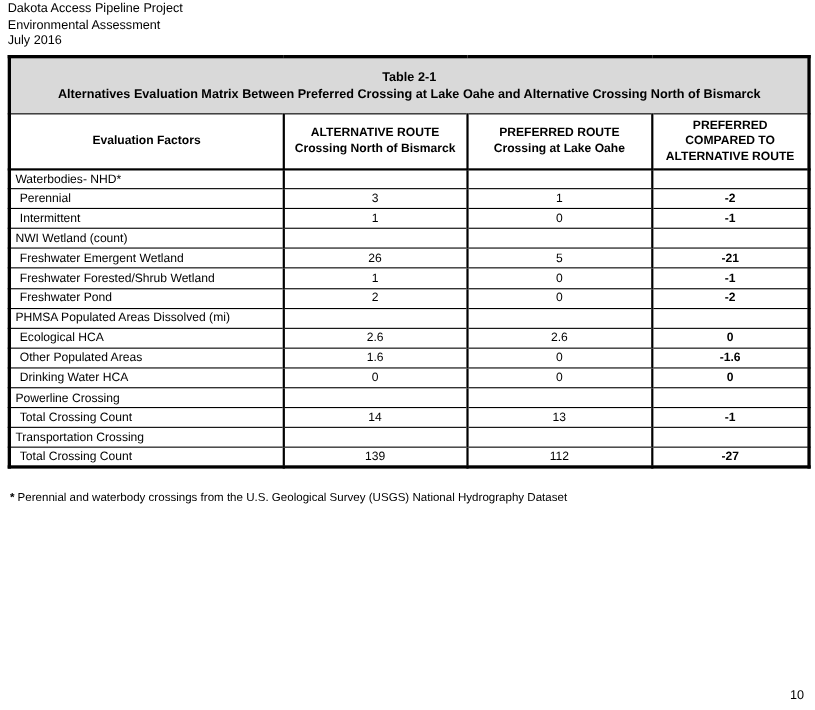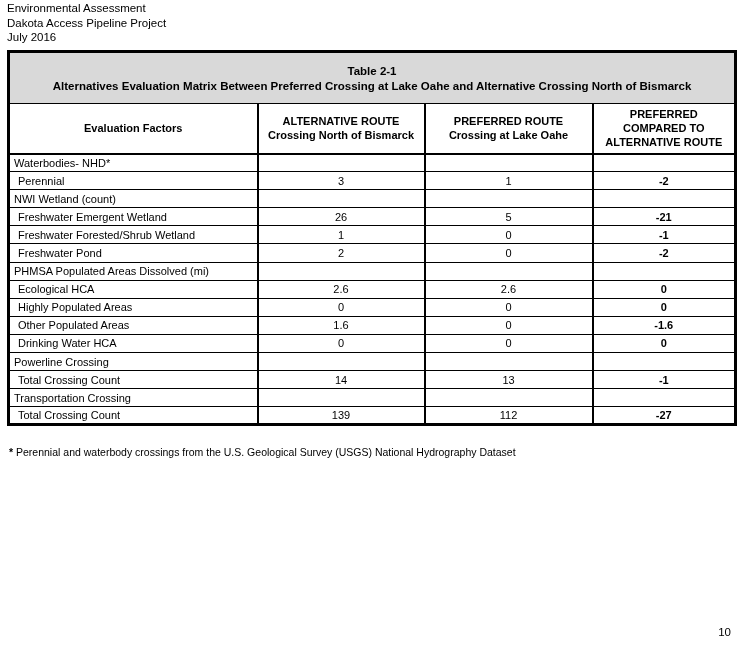--- a/index.html
+++ b/index.html
@@ -85,22 +85,22 @@
     position: absolute;
     right: 10px;
     top: 626px;
     font-size: 11.5px;
   }
 </style>
 </head>
 <body>
 
 <div class="doc-header">
+  <div>Dakota Access Pipeline Project</div>
   <div>Environmental Assessment</div>
-  <div>Dakota Access Pipeline Project</div>
   <div>July 2016</div>
 </div>
 
 <table class="ea-table">
   <colgroup>
     <col style="width:249px">
     <col style="width:167px">
     <col style="width:168px">
     <col style="width:143px">
   </colgroup>
@@ -134,20 +134,26 @@
         <td class="value-cell"></td>
         <td class="value-cell"></td>
         <td class="value-cell diff-cell"></td>
       </tr>
       <tr class="data-row">
         <td class="factor-cell">Perennial</td>
         <td class="value-cell">3</td>
         <td class="value-cell">1</td>
         <td class="value-cell diff-cell">-2</td>
       </tr>
+      <tr class="data-row">
+        <td class="factor-cell">Intermittent</td>
+        <td class="value-cell">1</td>
+        <td class="value-cell">0</td>
+        <td class="value-cell diff-cell">-1</td>
+      </tr>
       <tr class="section-row">
         <td class="factor-cell">NWI Wetland (count)</td>
         <td class="value-cell"></td>
         <td class="value-cell"></td>
         <td class="value-cell diff-cell"></td>
       </tr>
       <tr class="data-row">
         <td class="factor-cell">Freshwater Emergent Wetland</td>
         <td class="value-cell">26</td>
         <td class="value-cell">5</td>
@@ -171,26 +177,20 @@
         <td class="value-cell"></td>
         <td class="value-cell diff-cell"></td>
       </tr>
       <tr class="data-row">
         <td class="factor-cell">Ecological HCA</td>
         <td class="value-cell">2.6</td>
         <td class="value-cell">2.6</td>
         <td class="value-cell diff-cell">0</td>
       </tr>
       <tr class="data-row">
-        <td class="factor-cell">Highly Populated Areas</td>
-        <td class="value-cell">0</td>
-        <td class="value-cell">0</td>
-        <td class="value-cell diff-cell">0</td>
-      </tr>
-      <tr class="data-row">
         <td class="factor-cell">Other Populated Areas</td>
         <td class="value-cell">1.6</td>
         <td class="value-cell">0</td>
         <td class="value-cell diff-cell">-1.6</td>
       </tr>
       <tr class="data-row">
         <td class="factor-cell">Drinking Water HCA</td>
         <td class="value-cell">0</td>
         <td class="value-cell">0</td>
         <td class="value-cell diff-cell">0</td>

